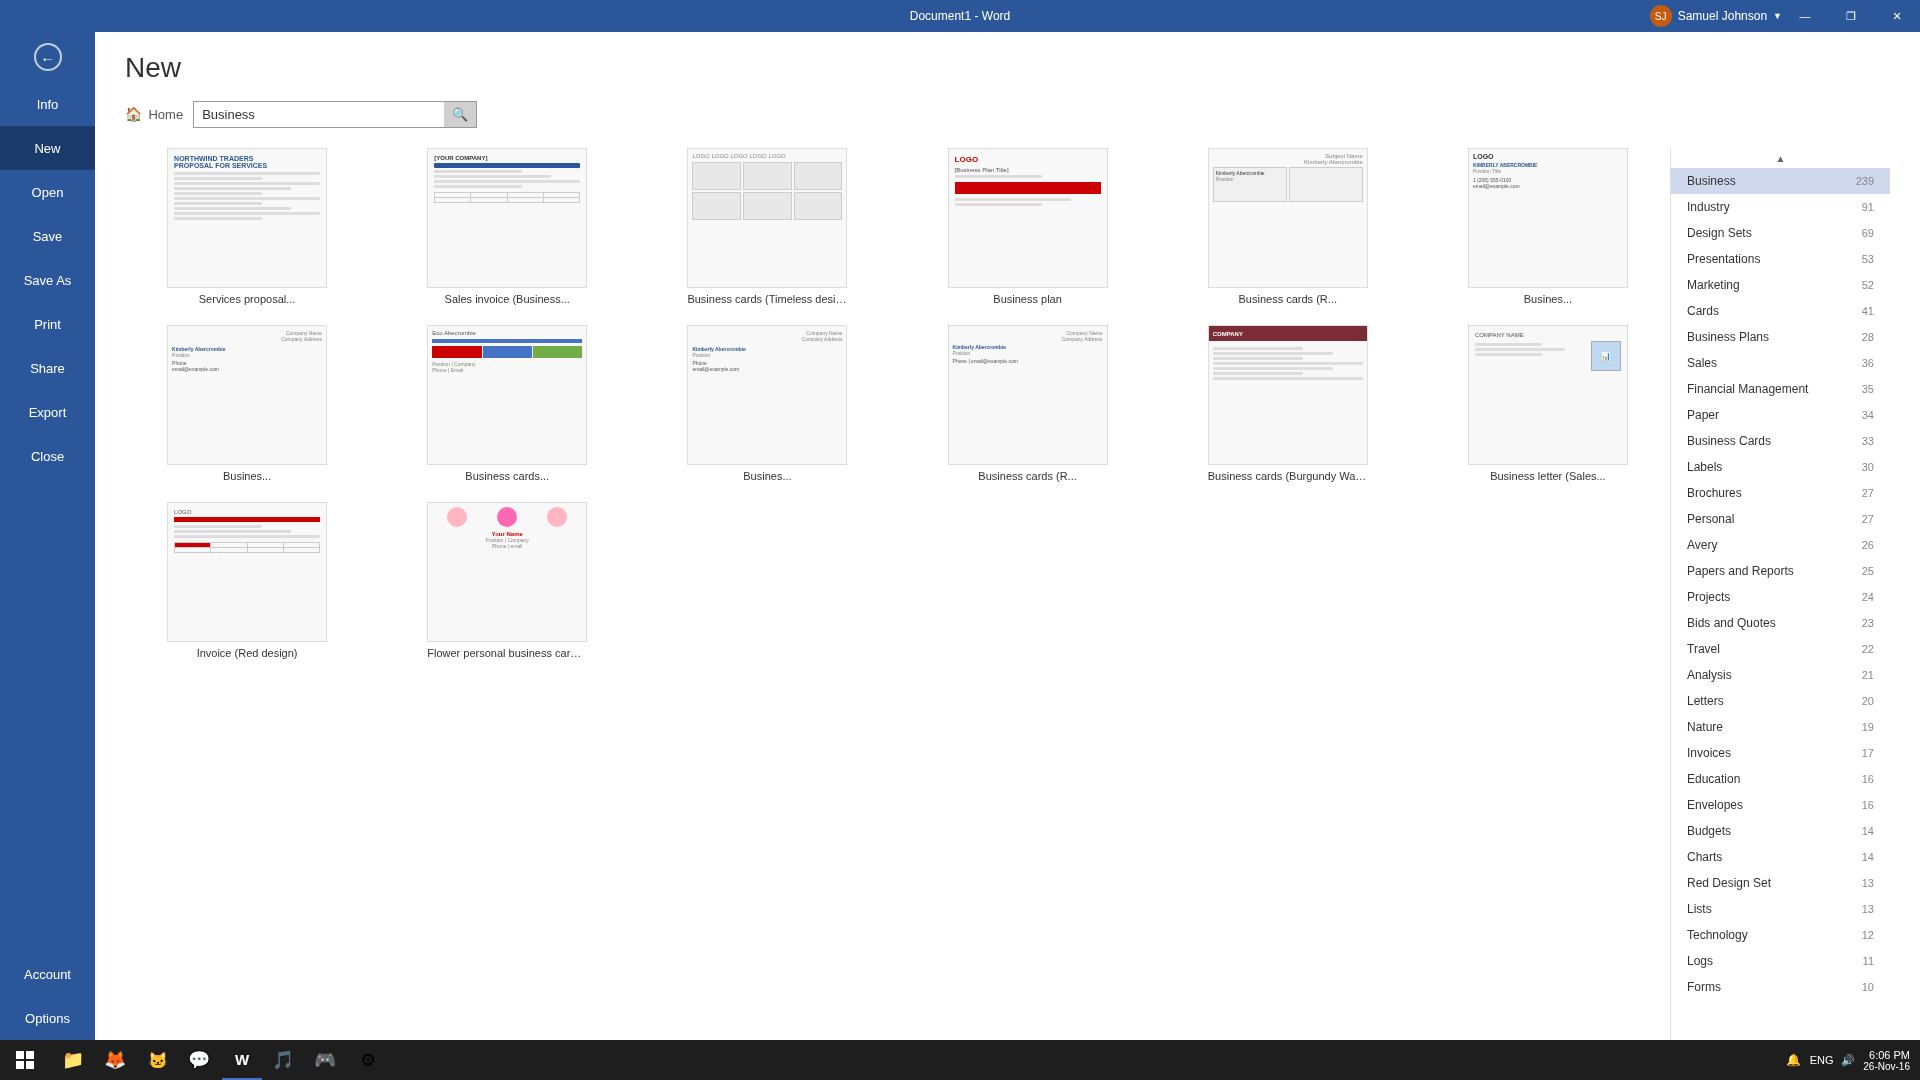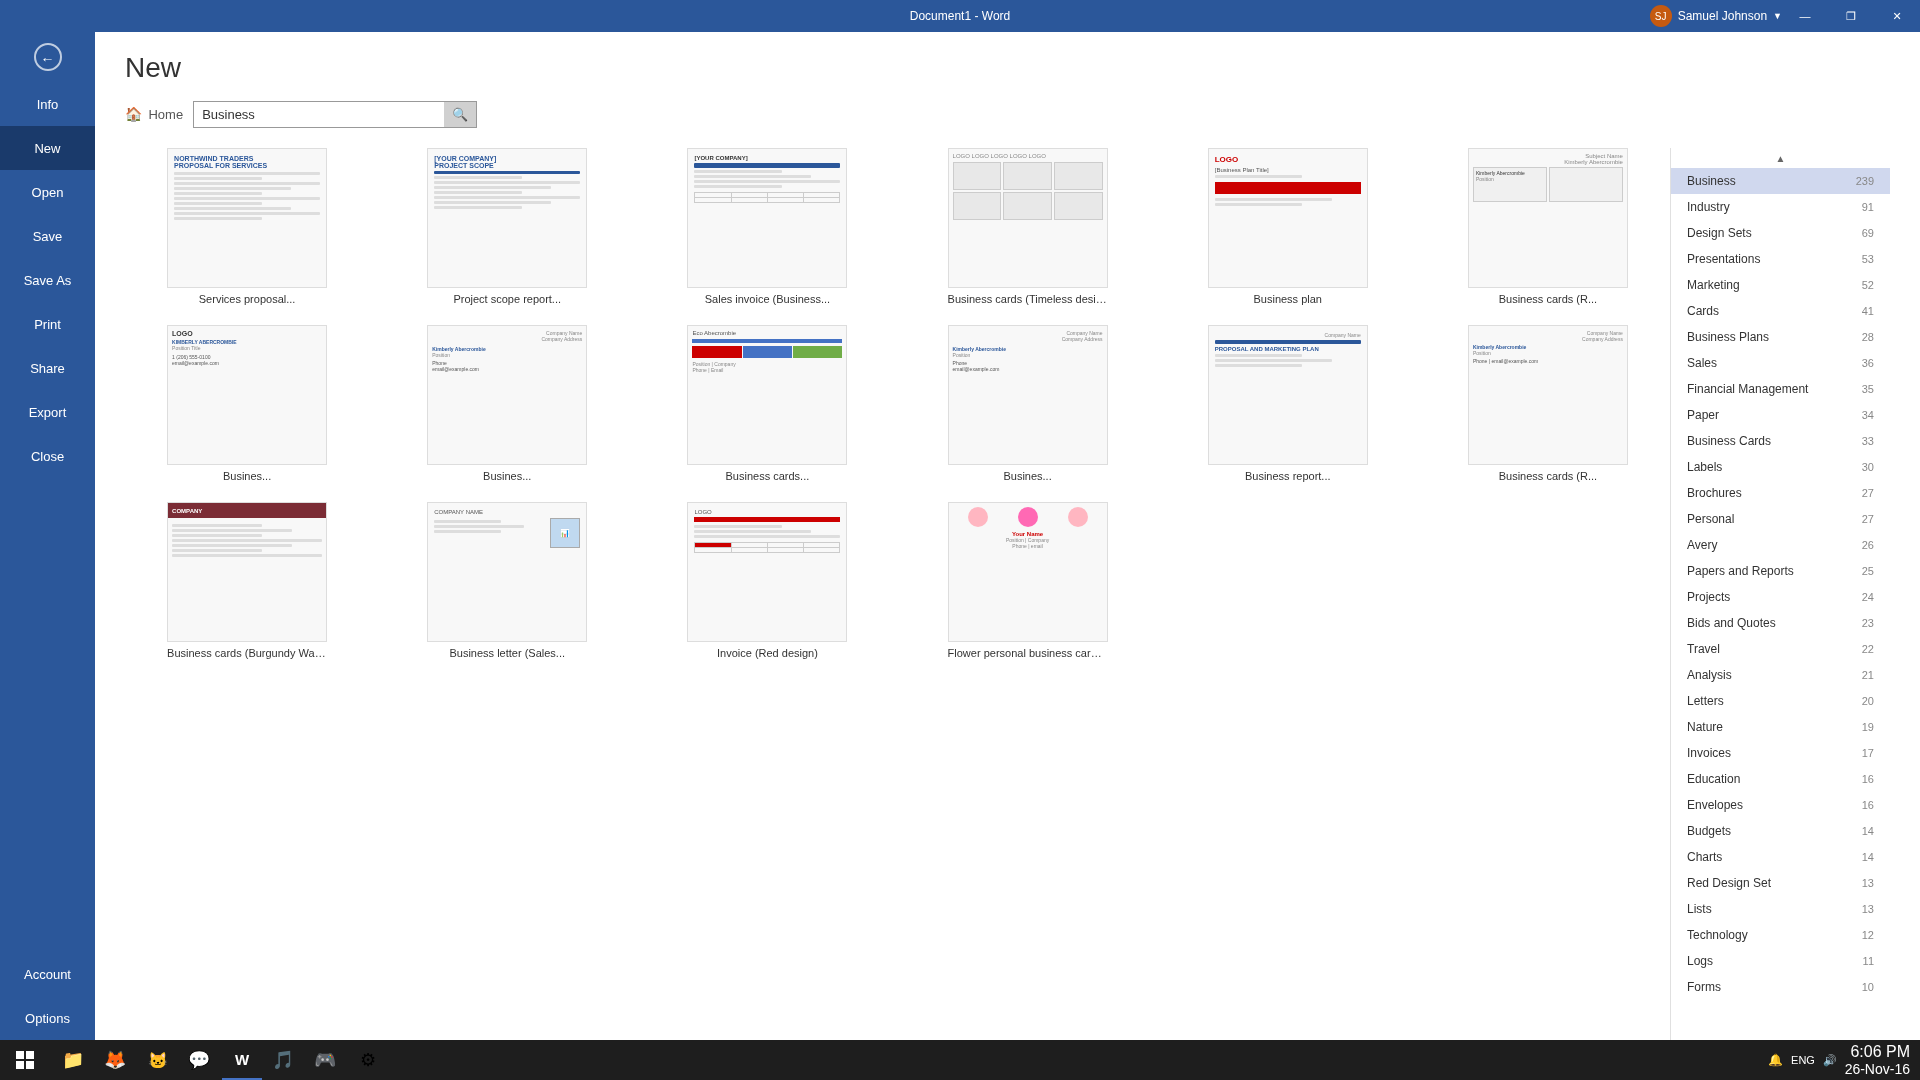--- a/index.html
+++ b/index.html
@@ -308,22 +308,22 @@
       display: flex;
       align-items: center;
       gap: 8px;
       padding-right: 10px;
       color: white;
       font-size: 11px;
     }
     .taskbar-clock {
       text-align: right;
     }
-    .taskbar-clock .time { font-size: 16px; }
-    .taskbar-clock .date { font-size: 14px; text-align: right; }
+    .taskbar-clock .time { font-size: 11px; }
+    .taskbar-clock .date { font-size: 10px; text-align: right; }
 
     
     .back-arrow {
       width: 28px;
       height: 28px;
       border-radius: 50%;
       border: 2px solid rgba(255,255,255,0.7);
       display: flex;
       align-items: center;
       justify-content: center;
@@ -430,36 +430,20 @@
                     <div class="thumb-line"></div>
                   <div class="thumb-line short"></div>
                     <div class="thumb-line medium"></div>
                   <div class="thumb-line"></div>
                     <div class="thumb-line short"></div>
                 </div>
               </div>
               <span class="template-label">Services proposal...</span>
             </div>
 
-            <div class="template-item">
-              <div class="template-thumb">
-                <div class="thumb-content">
-                  <div style="font-size:7px;font-weight:bold;color:#2b579a;margin-bottom:2px;">[YOUR COMPANY]<br>PROJECT SCOPE</div>
-                  <div class="thumb-line blue"></div>
-                  <div class="thumb-line short"></div>
-                    <div class="thumb-line"></div>
-                  <div class="thumb-line medium"></div>
-                    <div class="thumb-line short"></div>
-                  <div class="thumb-line"></div>
-                    <div class="thumb-line medium"></div>
-                  <div class="thumb-line short"></div>
-                </div>
-              </div>
-              <span class="template-label">Project scope report...</span>
-            </div>
 
             <div class="template-item">
               <div class="template-thumb">
                 <div class="thumb-content">
                   <div style="font-size:6px;font-weight:bold;color:#333;margin-bottom:2px;">[YOUR COMPANY]</div>
                   <div class="thumb-line blue" style="height:5px;"></div>
                   <div class="thumb-line short"></div>
                     <div class="thumb-line medium"></div>
                   <div class="thumb-line"></div>
                     <div class="thumb-line short"></div>
@@ -573,33 +557,20 @@
                 <div class="thumb-content" style="padding:4px;">
                   <div style="font-size:5px;color:#888;text-align:right;">Company Name<br>Company Address</div>
                   <div style="font-size:5px;color:#2b579a;font-weight:bold;margin-top:4px;">Kimberly Abercrombie</div>
                   <div style="font-size:5px;color:#888;">Position</div>
                   <div style="font-size:5px;color:#555;margin-top:2px;">Phone<br>email@example.com</div>
                 </div>
               </div>
               <span class="template-label">Busines...</span>
             </div>
 
-            <div class="template-item">
-              <div class="template-thumb">
-                <div class="thumb-content">
-                  <div style="font-size:5px;color:#888;text-align:right;margin-bottom:2px;">Company Name</div>
-                  <div class="thumb-line blue" style="height:4px;"></div>
-                  <div style="font-size:6px;color:#2b579a;font-weight:bold;margin:2px 0;">PROPOSAL AND MARKETING PLAN</div>
-                  <div class="thumb-line short"></div>
-                    <div class="thumb-line medium"></div>
-                  <div class="thumb-line short"></div>
-                </div>
-              </div>
-              <span class="template-label">Business report...</span>
-            </div>
 
             <div class="template-item">
               <div class="template-thumb">
                 <div class="thumb-content" style="padding:4px;">
                   <div style="font-size:5px;color:#888;text-align:right;margin-bottom:2px;">Company Name<br>Company Address</div>
                   <div style="font-size:5px;color:#2b579a;font-weight:bold;">Kimberly Abercrombie</div>
                   <div style="font-size:5px;color:#888;">Position</div>
                   <div style="font-size:5px;color:#555;margin-top:2px;">Phone | email@example.com</div>
                 </div>
               </div>

